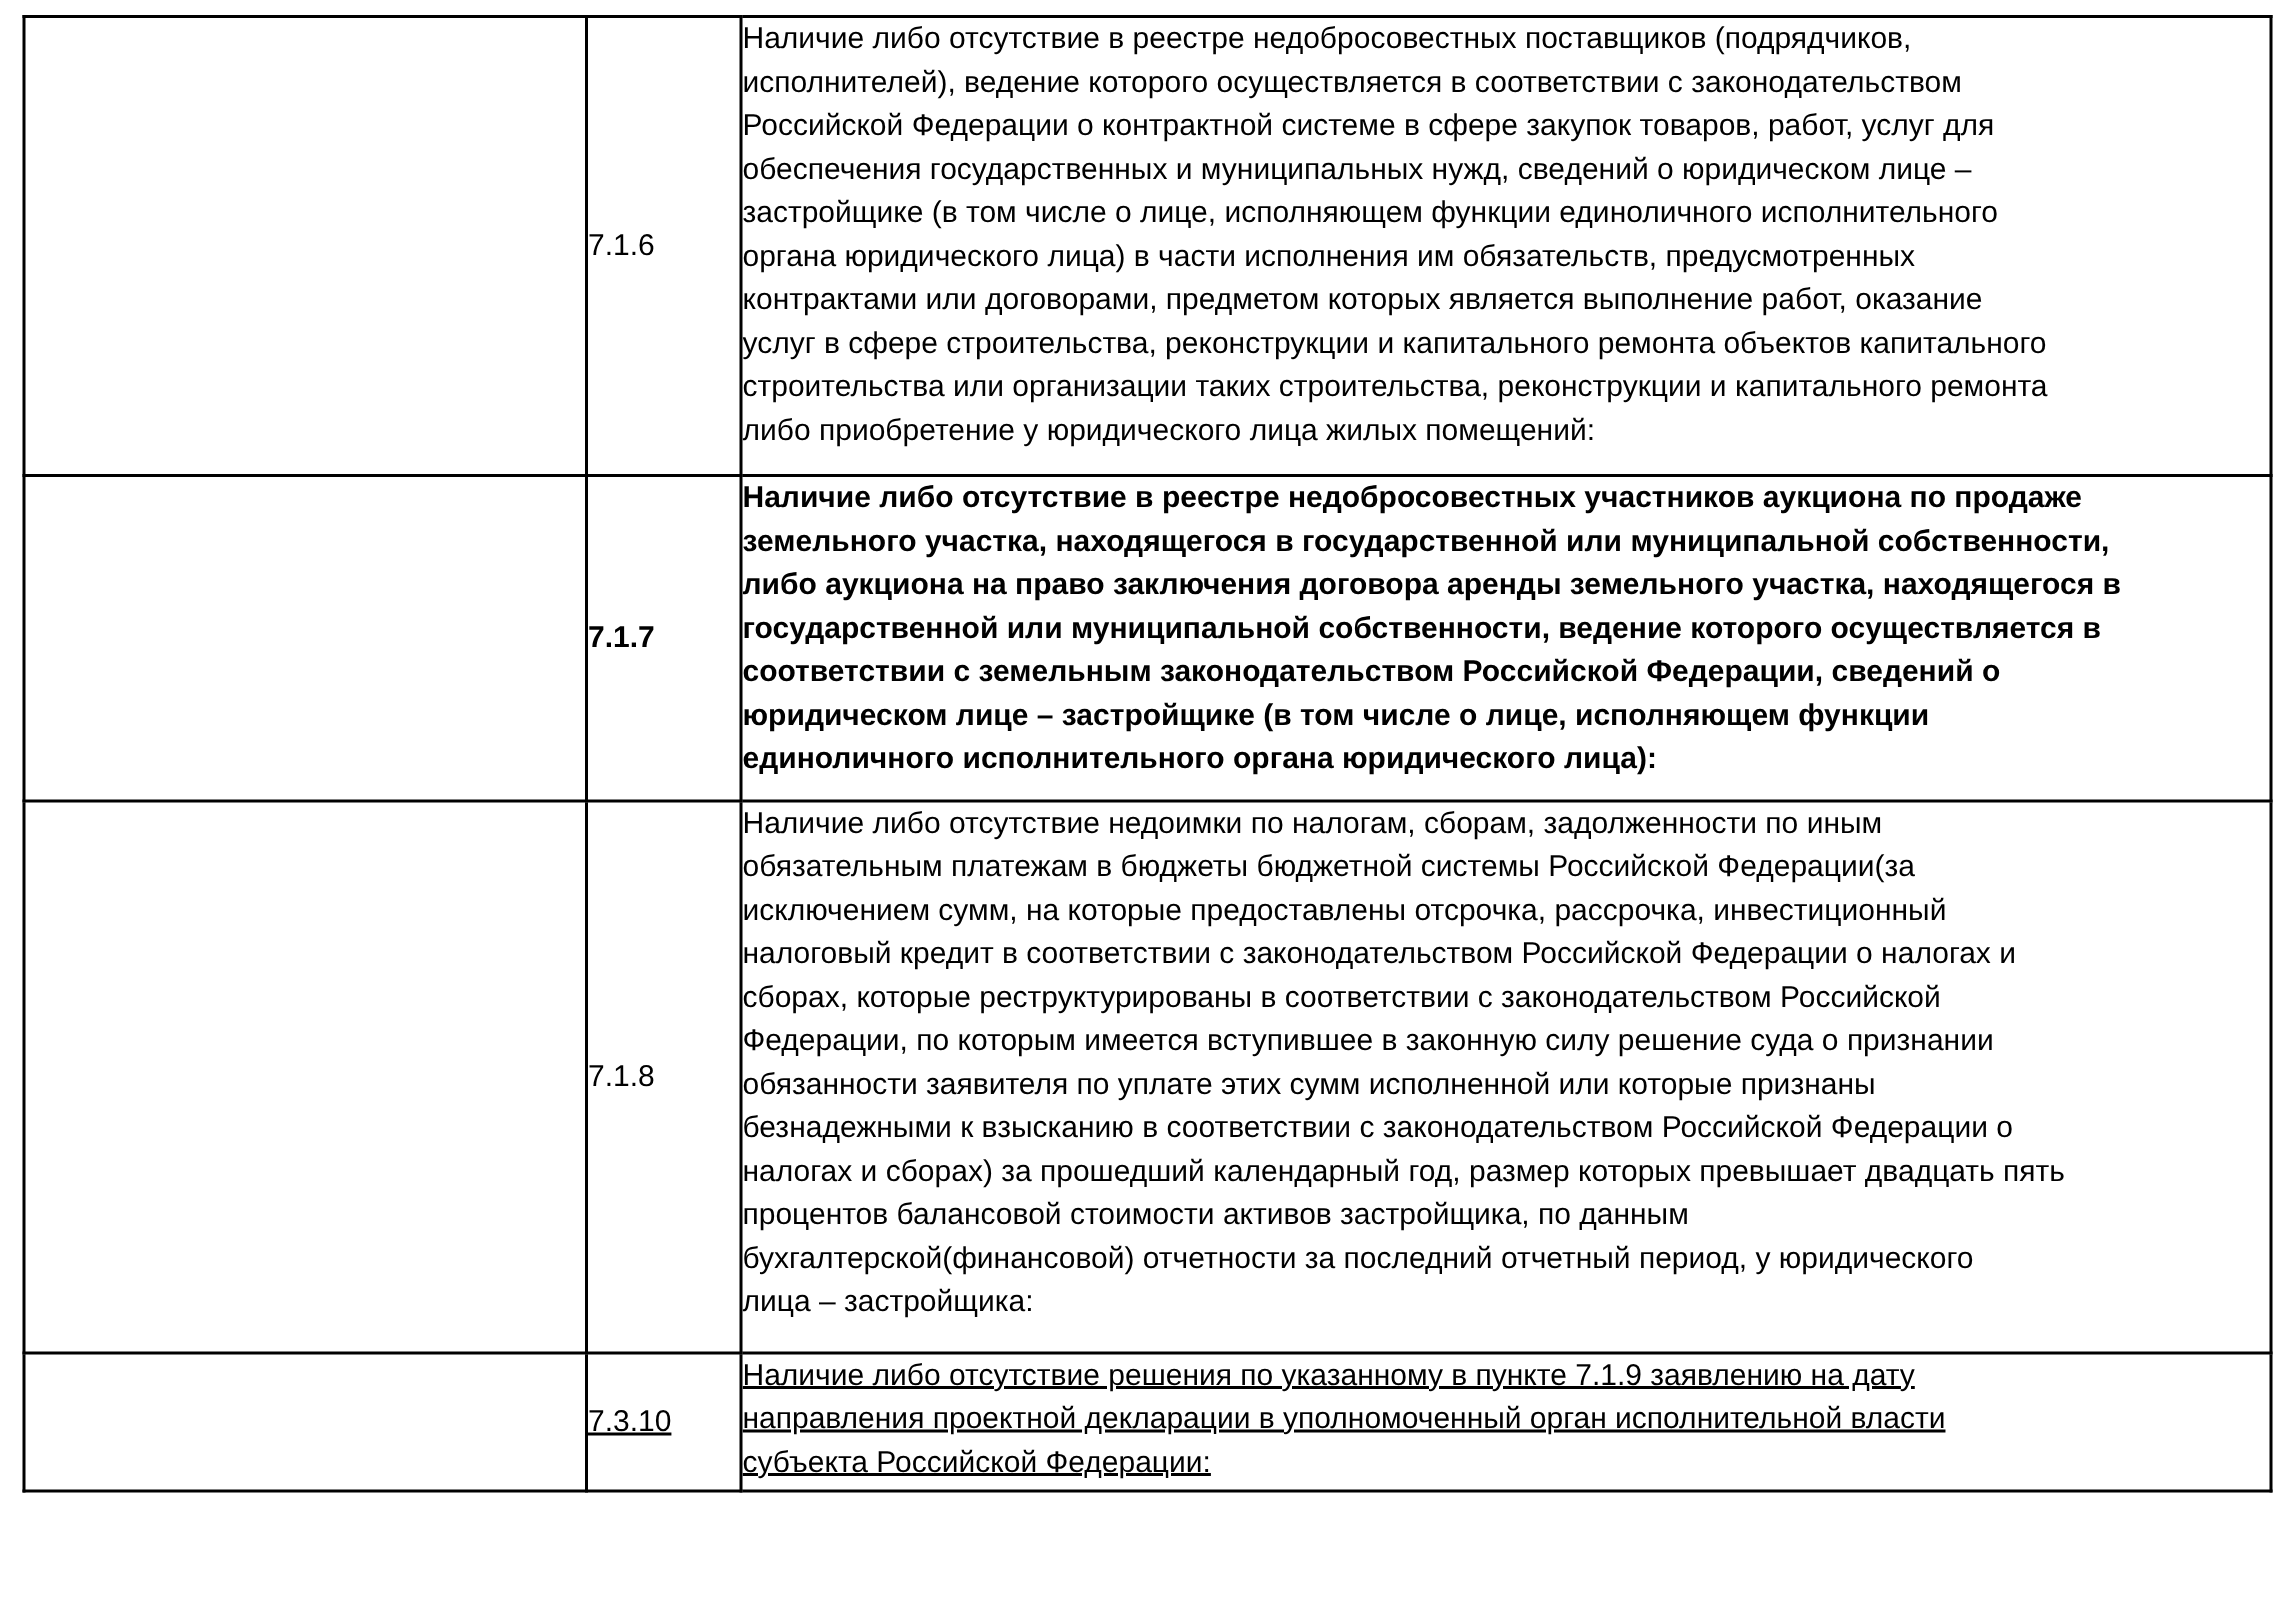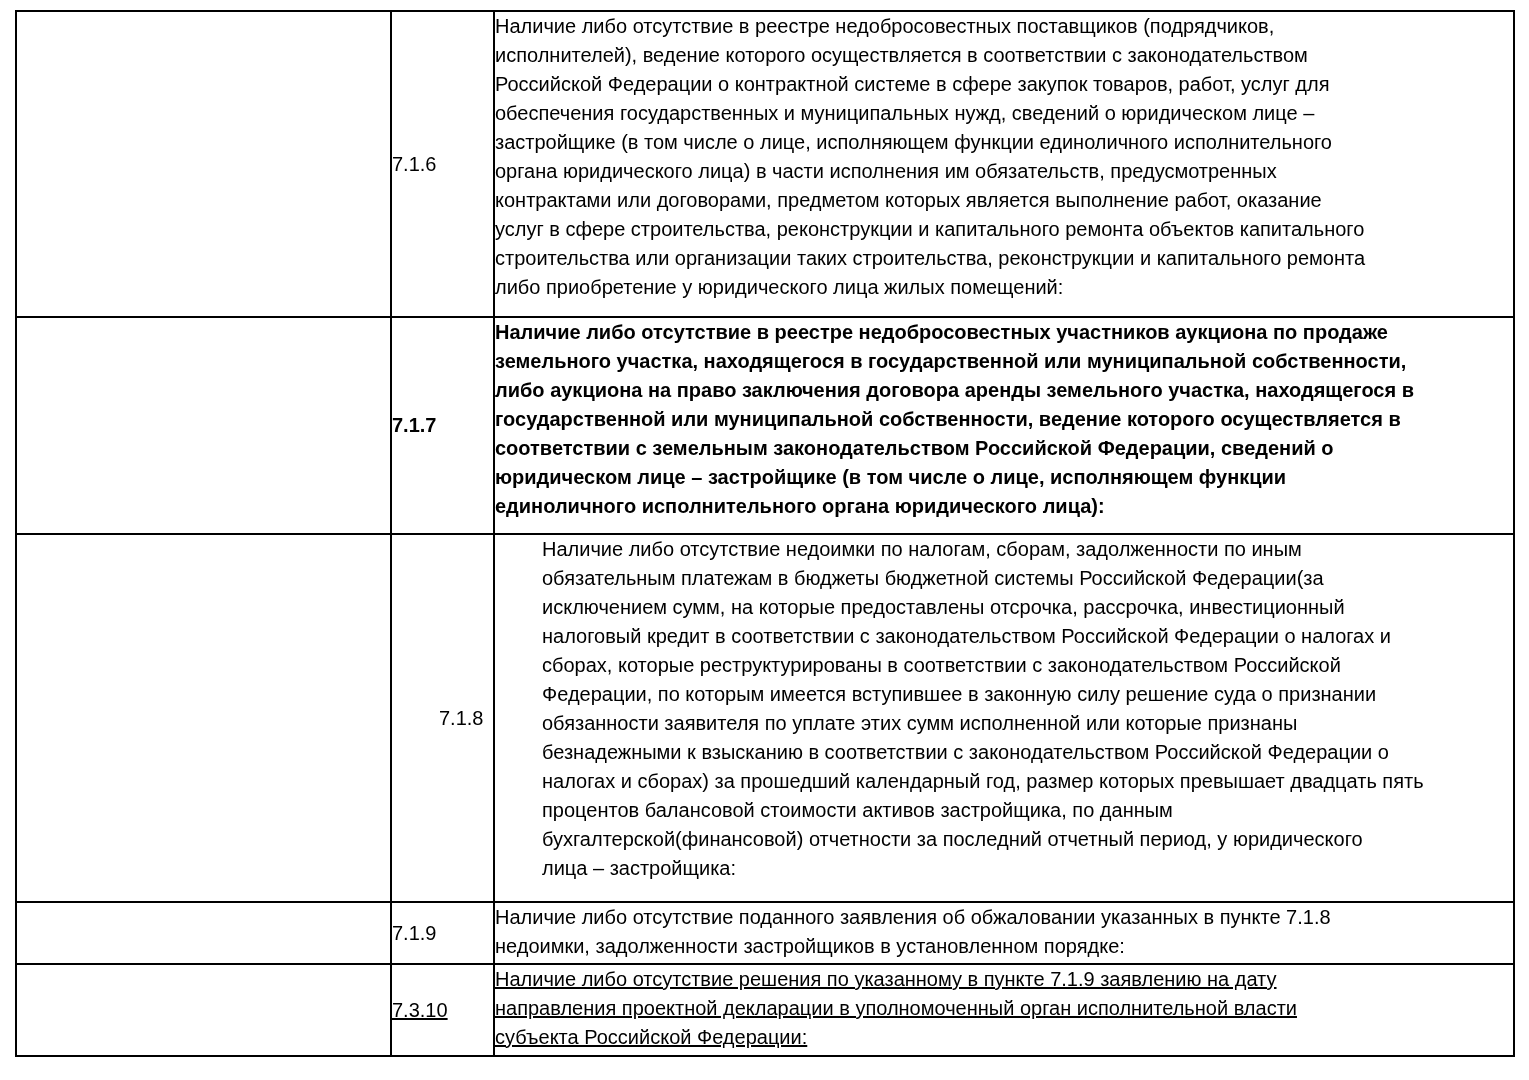--- a/index.html
+++ b/index.html
@@ -43,21 +43,21 @@
     padding-left: 3px;
   }
   td.cell-text {
     vertical-align: top;
     padding: 1px 2px 2px 5px;
     white-space: pre-line;
   }
   
   tr.row-0 td { height: 304px; }
   tr.row-1 td { height: 215px; font-weight: bold; }
-  tr.row-2 td { height: 366px; padding-left: 47px; }
+  tr.row-2 td { height: 366px; }
   tr.row-3 td { height: 60px;  }
   tr.row-4 td { height: 90px; text-decoration: underline;  }
 </style>
 </head>
 <body>
 
 <div class="page">
   <table class="doc-table">
     <colgroup>
       <col style="width:375px">
@@ -99,26 +99,20 @@
 налоговый кредит в соответствии с законодательством Российской Федерации о налогах и
 сборах, которые реструктурированы в соответствии с законодательством Российской
 Федерации, по которым имеется вступившее в законную силу решение суда о признании
 обязанности заявителя по уплате этих сумм исполненной или которые признаны
 безнадежными к взысканию в соответствии с законодательством Российской Федерации о
 налогах и сборах) за прошедший календарный год, размер которых превышает двадцать пять
 процентов балансовой стоимости активов застройщика, по данным
 бухгалтерской(финансовой) отчетности за последний отчетный период, у юридического
 лица – застройщика:</td>
       </tr>
-      <tr class="row-3">
-        <td class="cell-empty"></td>
-        <td class="cell-num">7.1.9</td>
-        <td class="cell-text">Наличие либо отсутствие поданного заявления об обжаловании указанных в пункте 7.1.8
-недоимки, задолженности застройщиков в установленном порядке:</td>
-      </tr>
       <tr class="row-4">
         <td class="cell-empty"></td>
         <td class="cell-num">7.3.10</td>
         <td class="cell-text">Наличие либо отсутствие решения по указанному в пункте 7.1.9 заявлению на дату
 направления проектной декларации в уполномоченный орган исполнительной власти
 субъекта Российской Федерации:</td>
       </tr>
     </tbody>
   </table>
 </div>

